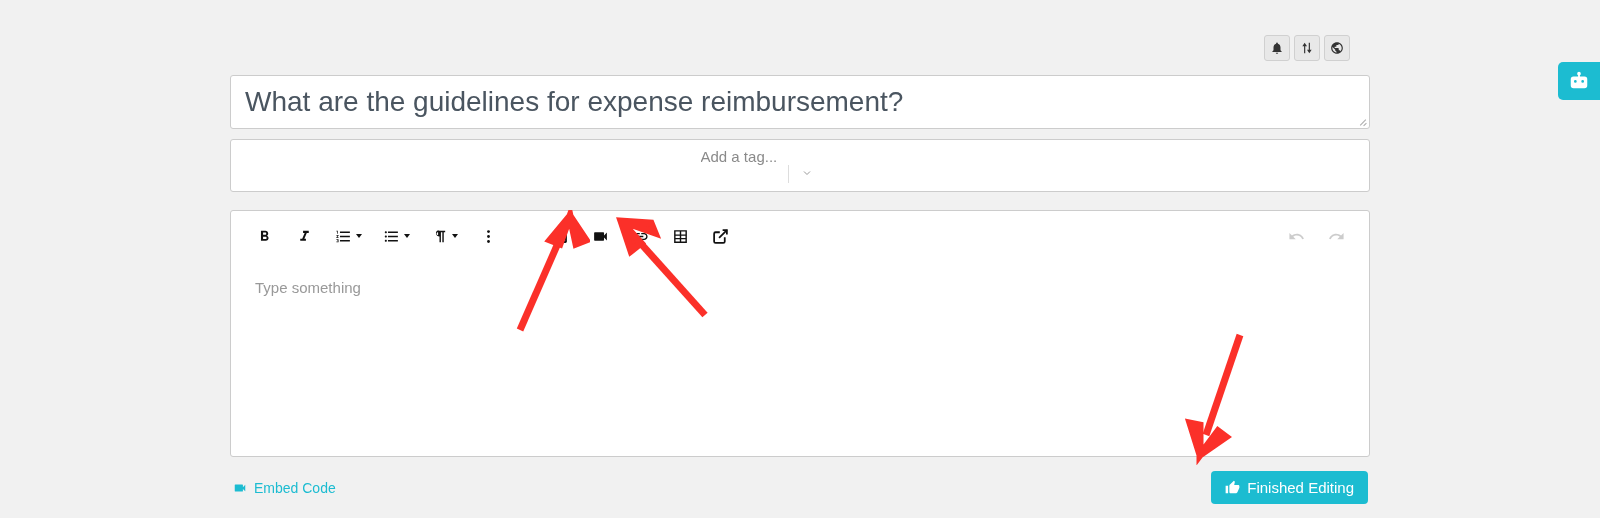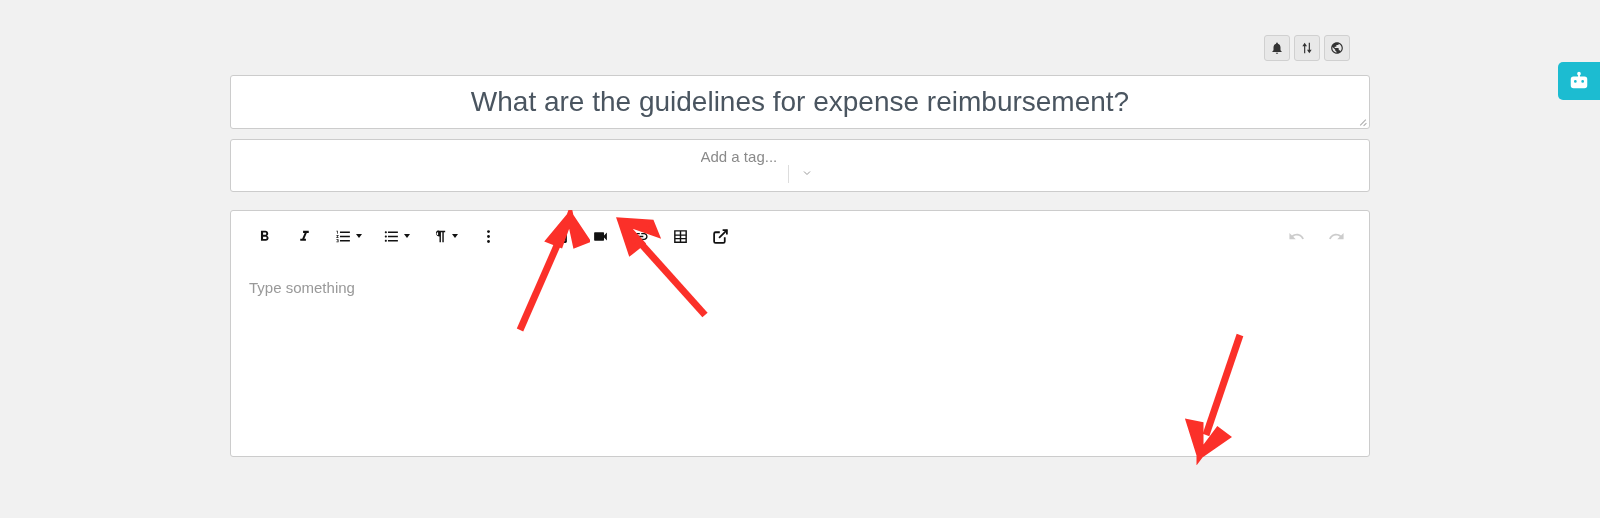--- a/index.html
+++ b/index.html
@@ -40,21 +40,20 @@
     }
     .top-btn svg { width: 14px; height: 14px; }
     .title-box {
       background: #fff;
       border: 1px solid #ccc;
       border-radius: 3px;
       padding: 10px 14px;
       margin-bottom: 10px;
       margin-top: 40px;
       position: relative;
-      text-align: center;
     }
     .title-text {
       font-size: 28px;
       color: #4a5560;
       font-weight: 400;
       outline: none;
     }
     .resize-handle {
       position: absolute;
       right: 2px;
@@ -129,20 +128,21 @@
       margin-left: 4px;
       border-left: 3px solid transparent;
       border-right: 3px solid transparent;
       border-top: 4px solid currentColor;
     }
     .tb-spacer { flex: 1; }
     .tb-gap { width: 30px; }
     .editor-body {
       min-height: 195px;
       padding: 18px 18px;
+      margin-left: 6px;
     }
     .editor-placeholder {
       color: #999;
       font-size: 15px;
     }
     .bottom-row {
       display: flex;
       align-items: center;
       justify-content: space-between;
       padding: 0 2px;
@@ -306,20 +306,34 @@
         <svg viewBox="0 0 24 24" fill="currentColor">
             <path d="M18.4 10.6C16.55 8.99 14.15 8 11.5 8c-4.65 0-8.58 3.03-9.96 7.22L3.9 16c1.05-3.19 4.05-5.5 7.6-5.5 1.95 0 3.73.72 5.12 1.88L13 16h9V7l-3.6 3.6z"></path>
           </svg>
       </div>
     </div>
     <div class="editor-body" contenteditable="true" style="">
       <span class="editor-placeholder">Type something</span>
     </div>
   </div>
 
+  <div class="bottom-row">
+    <a class="embed-code">
+      <svg viewBox="0 0 24 24">
+          <path d="M17 10.5V7c0-.55-.45-1-1-1H4c-.55 0-1 .45-1 1v10c0 .55.45 1 1 1h12c.55 0 1-.45 1-1v-3.5l4 4v-11l-4 4z"></path>
+        </svg>
+      <span>Embed Code</span>
+    </a>
+    <button class="finish-btn">
+      <svg viewBox="0 0 24 24">
+          <path d="M1 21h4V9H1v12zm22-11c0-1.1-.9-2-2-2h-6.31l.95-4.57.03-.32c0-.41-.17-.79-.44-1.06L14.17 1 7.59 7.59C7.22 7.95 7 8.45 7 9v10c0 1.1.9 2 2 2h9c.83 0 1.54-.5 1.84-1.22l3.02-7.05c.09-.23.14-.47.14-.73v-2z"></path>
+        </svg>
+      <span>Finished Editing</span>
+    </button>
+  </div>
 
 </div>
 
 <div class="robot-tab">
   <svg viewBox="0 0 24 24" fill="currentColor">
       <path d="M12 2a2 2 0 0 1 2 2c0 .74-.4 1.38-1 1.72V7h5a3 3 0 0 1 3 3v7a3 3 0 0 1-3 3H6a3 3 0 0 1-3-3v-7a3 3 0 0 1 3-3h5V5.72c-.6-.34-1-.98-1-1.72a2 2 0 0 1 2-2zM8 11a1.5 1.5 0 1 0 0 3 1.5 1.5 0 0 0 0-3zm8 0a1.5 1.5 0 1 0 0 3 1.5 1.5 0 0 0 0-3zM8 16h8v1H8v-1z"></path>
     </svg>
 </div>
 
 <svg class="annot" style="left:500px; top:210px;" width="90" height="130" viewBox="0 0 90 130">

